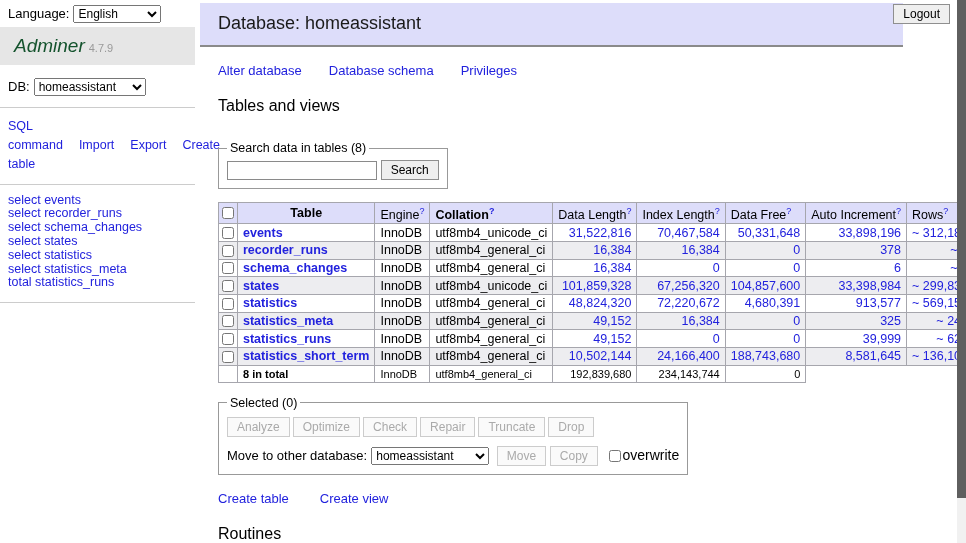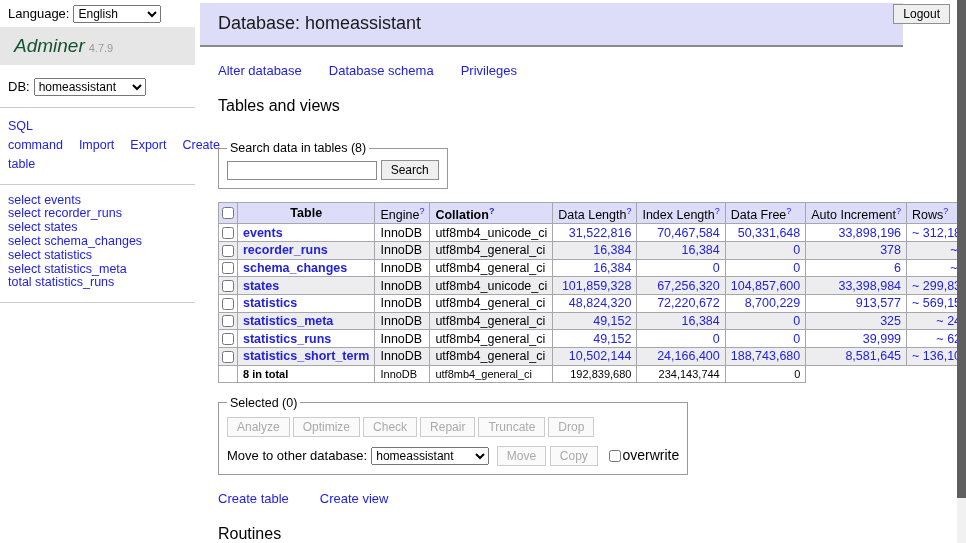--- a/index.html
+++ b/index.html
@@ -103,22 +103,22 @@
     <div class="h1band">
       <span class="app">Adminer</span><span class="ver">4.7.9</span>
     </div>
     <div class="db-row">
       <span>DB:</span><select><option>homeassistant</option></select>
     </div>
     <div class="side-links"><a class="lnk" href="#">SQL command</a><a class="lnk" href="#">Import</a><a class="lnk" href="#">Export</a><a class="lnk" href="#">Create table</a></div>
     <div class="side-tables">
         <a class="lnk" href="#">select events</a>
         <a class="lnk" href="#">select recorder_runs</a>
+        <a class="lnk" href="#">select schema_changes</a>
         <a class="lnk" href="#">select states</a>
-        <a class="lnk" href="#">select schema_changes</a>
         <a class="lnk" href="#">select statistics</a>
         <a class="lnk" href="#">select statistics_meta</a>
         <a class="lnk" href="#">total statistics_runs</a>
       </div>
   </aside>
 
   <main>
     <div class="h2band">Database: homeassistant</div>
 
     <div class="content">
@@ -191,21 +191,21 @@
               <td class="num"><a class="lnk" href="#">33,398,984</a></td>
               <td class="num"><a class="lnk" href="#">~ 299,833</a></td>
             </tr>
             <tr>
               <td class="chk"><input type="checkbox" style=""></td>
               <td><a class="lnk bold" href="#">statistics</a></td>
               <td>InnoDB</td>
               <td>utf8mb4_general_ci</td>
               <td class="num"><a class="lnk" href="#">48,824,320</a></td>
               <td class="num"><a class="lnk" href="#">72,220,672</a></td>
-              <td class="num"><a class="lnk" href="#">8,700,229</a></td>
+              <td class="num"><a class="lnk" href="#">4,680,391</a></td>
               <td class="num"><a class="lnk" href="#">913,577</a></td>
               <td class="num"><a class="lnk" href="#">~ 569,159</a></td>
             </tr>
             <tr class="alt">
               <td class="chk"><input type="checkbox" style=""></td>
               <td><a class="lnk bold" href="#">statistics_meta</a></td>
               <td>InnoDB</td>
               <td>utf8mb4_general_ci</td>
               <td class="num"><a class="lnk" href="#">49,152</a></td>
               <td class="num"><a class="lnk" href="#">16,384</a></td>

